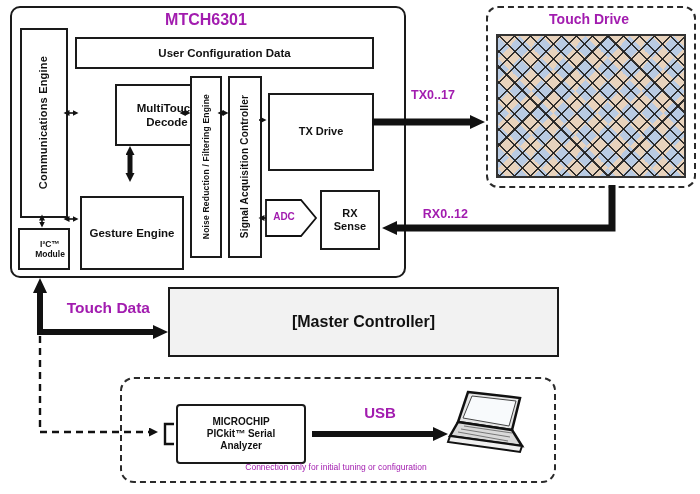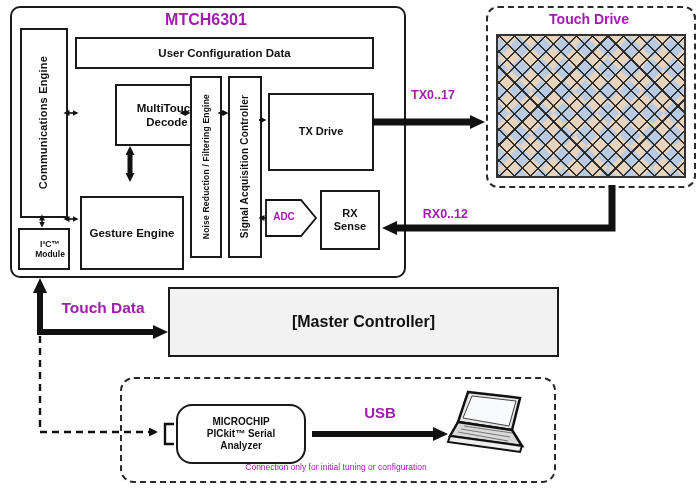--- a/index.html
+++ b/index.html
@@ -71,21 +71,21 @@
   <div class="dashed-outline" style="left:486px;top:6px;width:206px;height:178px;border-radius:12px;"></div>
   <div class="label" style="left:486px;top:11px;width:206px;font-size:14px;">Touch Drive</div>
   <div class="pattern" style="left:496px;top:34px;width:186px;height:140px;"></div>
 
   <div class="box" style="left:168px;top:287px;width:387px;height:66px;border-radius:0;background:#f2f2f2;font-size:16px;justify-content:center;">
     <span>[Master Controller]</span>
   </div>
 
   <div class="dashed-outline" style="left:120px;top:377px;width:432px;height:102px;border-radius:14px;"></div>
 
-  <div class="box col" style="left:176px;top:404px;width:126px;height:56px;border-radius:16px;font-size:10px;">
+  <div class="box col" style="left:176px;top:404px;width:126px;height:56px;border-radius:4px;font-size:10px;">
     <span>MICROCHIP</span>
     <span>PICkit™ Serial</span>
     <span>Analyzer</span>
   </div>
 
   <svg class="overlay" width="700" height="494" viewBox="0 0 700 494" aria-hidden="true">
     <defs>
       <marker id="mS" markerWidth="7" markerHeight="7" refX="2.5" refY="3" orient="auto" markerUnits="userSpaceOnUse">
         <path d="M0,0 L6,3 L0,6 Z" fill="#111"></path>
       </marker>
@@ -143,17 +143,17 @@
         <line x1="14" y1="40" x2="62" y2="47"></line>
         <line x1="11" y1="43" x2="60" y2="51"></line>
         <line x1="8" y1="46" x2="58" y2="55"></line>
       </g>
     </g>
   </svg>
 
   <div class="label" style="left:266px;top:211px;width:36px;font-size:10px;">ADC</div>
   <div class="label" style="left:398px;top:88px;width:70px;font-size:12.5px;">TX0..17</div>
   <div class="label" style="left:398px;top:207px;width:70px;font-size:12.5px;text-align:right;">RX0..12</div>
-  <div class="label" style="left:48px;top:299px;width:110px;font-size:15.5px;">Touch Data</div>
+  <div class="label" style="left:40px;top:299px;width:110px;font-size:15.5px;text-align:right;">Touch Data</div>
   <div class="label" style="left:340px;top:404px;width:80px;font-size:15px;">USB</div>
   <div class="label" style="left:120px;top:462px;width:432px;font-size:8.5px;font-weight:500;">Connection only for initial tuning or configuration</div>
 
 </div>
 
 </body></html>

